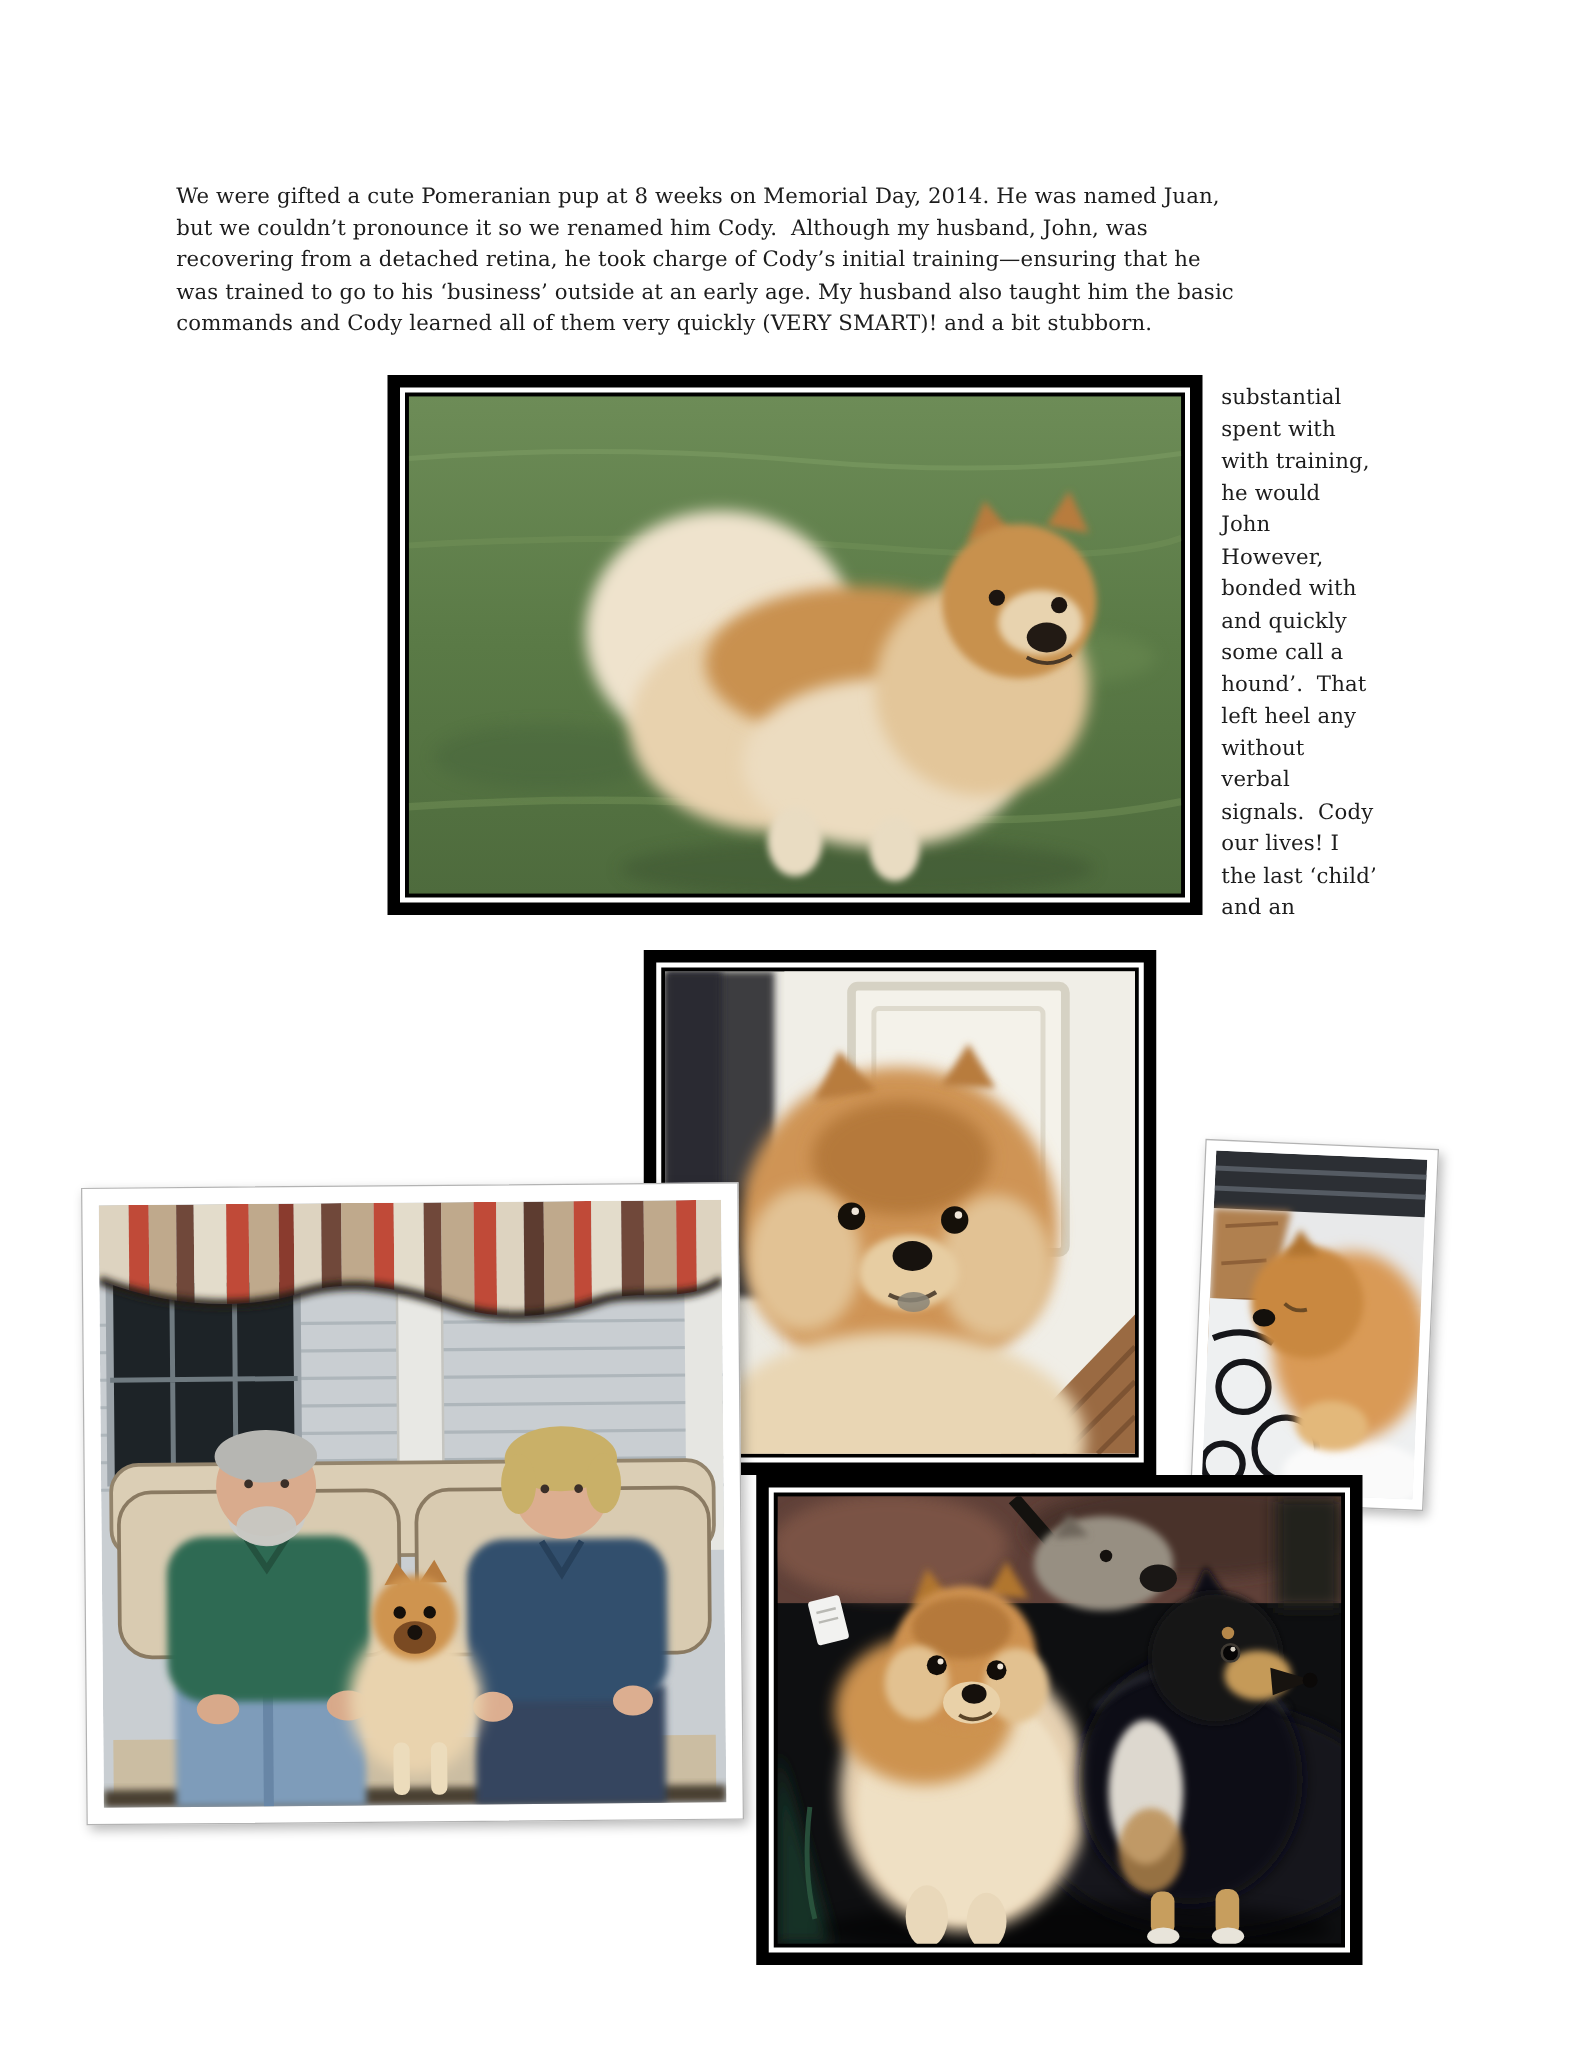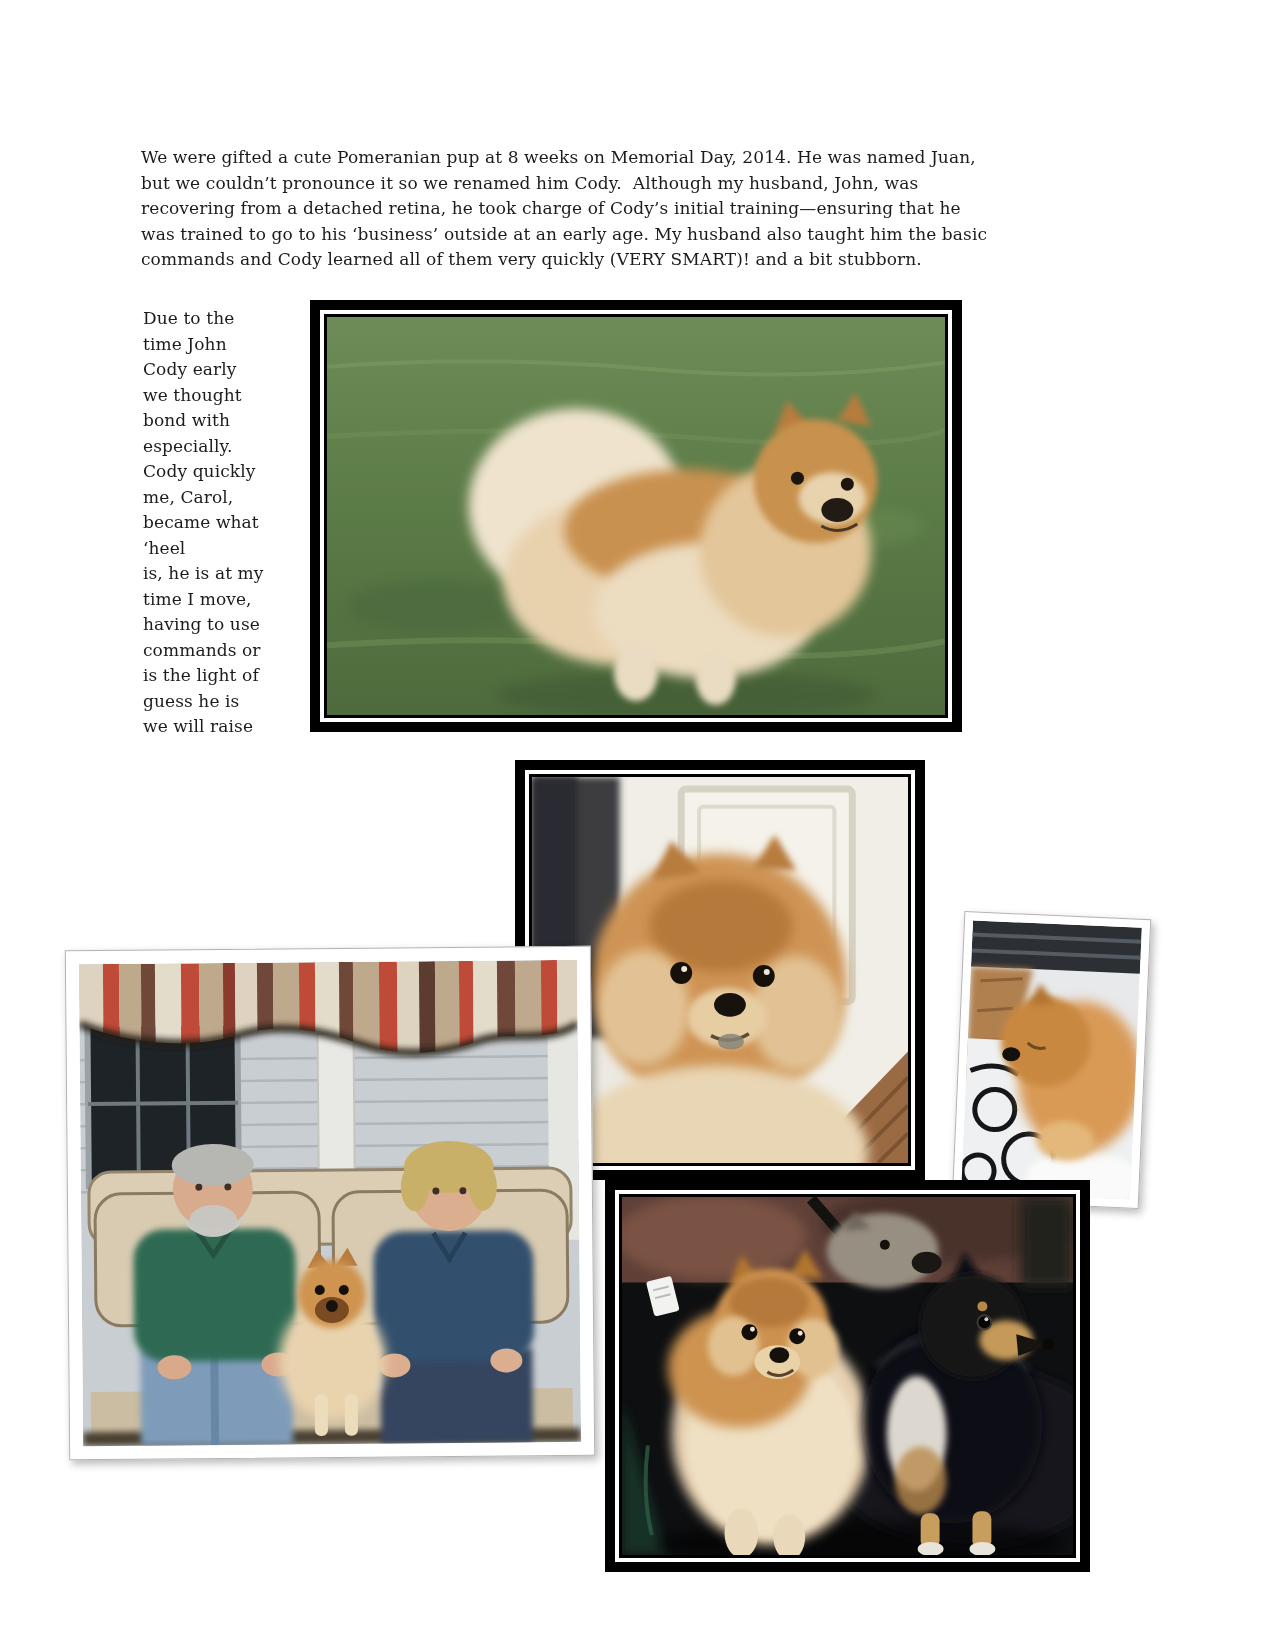--- a/index.html
+++ b/index.html
@@ -30,37 +30,37 @@
 </head>
 <body>
 
 <div id="page">
 
   <div class="tx" id="intro">We were gifted a cute Pomeranian pup at 8 weeks on Memorial Day, 2014. He was named Juan,
 but we couldn’t pronounce it so we renamed him Cody.  Although my husband, John, was
 recovering from a detached retina, he took charge of Cody’s initial training—ensuring that he
 was trained to go to his ‘business’ outside at an early age. My husband also taught him the basic
 commands and Cody learned all of them very quickly (VERY SMART)! and a bit stubborn.</div>
-  <div class="tx" id="colL">Due to the
-time John
-Cody early
-we thought
-bond with
-especially.
-Cody quickly
-me, Carol,
-became what
-‘heel
-is, he is at my
-time I move,
-having to use
-commands or
-is the light of
-guess he is
-we will raise</div>
+  <div class="tx" id="colR">substantial
+spent with
+with training,
+he would
+John
+However,
+bonded with
+and quickly
+some call a
+hound’.  That
+left heel any
+without
+verbal
+signals.  Cody
+our lives! I
+the last ‘child’
+and an</div>
 
   <figure class="photo" id="photo-grass" aria-label="Cream-and-orange Pomeranian standing on green grass, black double frame">
     <div class="fb-outer">
       <div class="fb-white">
         <svg viewBox="0 0 620 400" preserveAspectRatio="none">
           <defs>
             <filter id="f3" x="-40%" y="-40%" width="180%" height="180%">
                 <feGaussianBlur stdDeviation="3"></feGaussianBlur>
               </filter>
             <filter id="f6" x="-40%" y="-40%" width="180%" height="180%">

